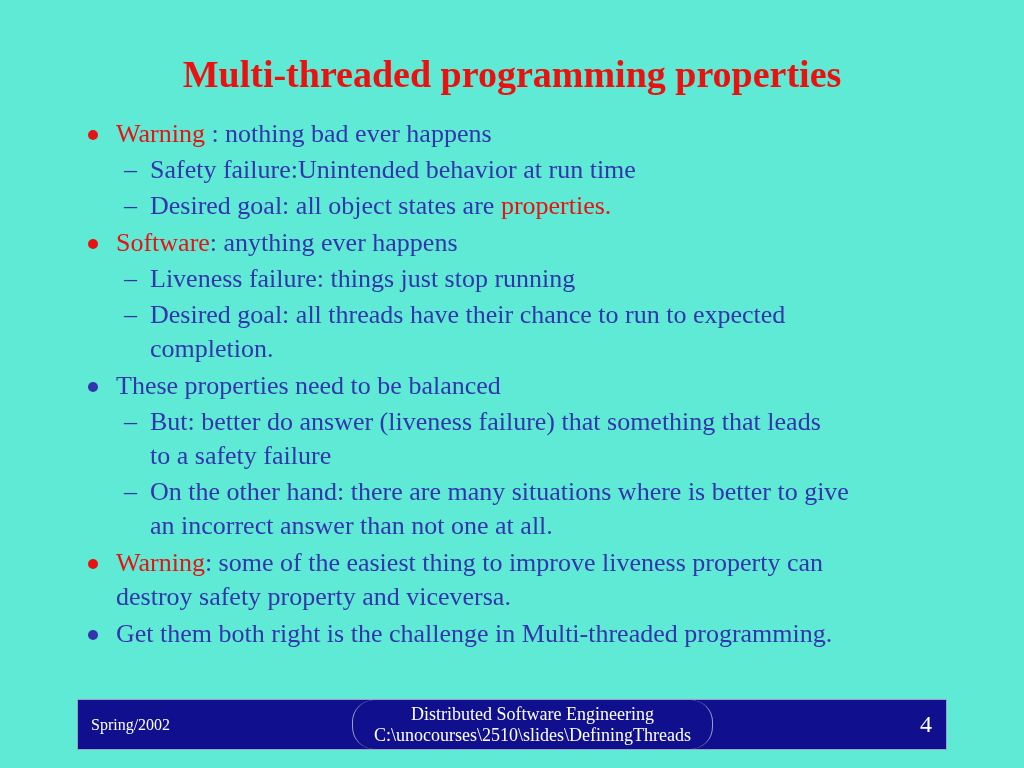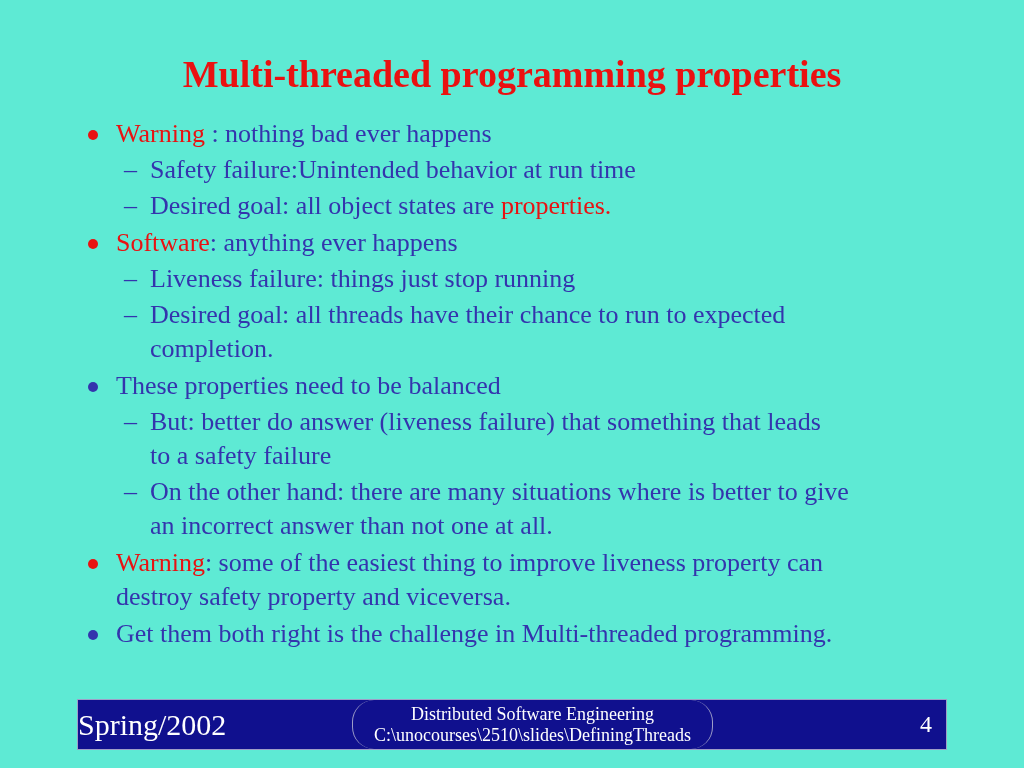--- a/index.html
+++ b/index.html
@@ -63,21 +63,22 @@
     color: #ffffff;
   }
   .footer-cell {
     display: flex;
     align-items: center;
     box-sizing: border-box;
     height: 100%;
   }
   .footer-date {
     width: 274px;
-    font-size: 30px;
+    padding-left: 13px;
+    font-size: 16px;
   }
   .footer-center {
     width: 361px;
     border-left: 1px solid #9e9ec8;
     border-right: 1px solid #9e9ec8;
     flex-direction: column;
     justify-content: center;
     text-align: center;
     font-weight: normal;
     font-size: 18px;

